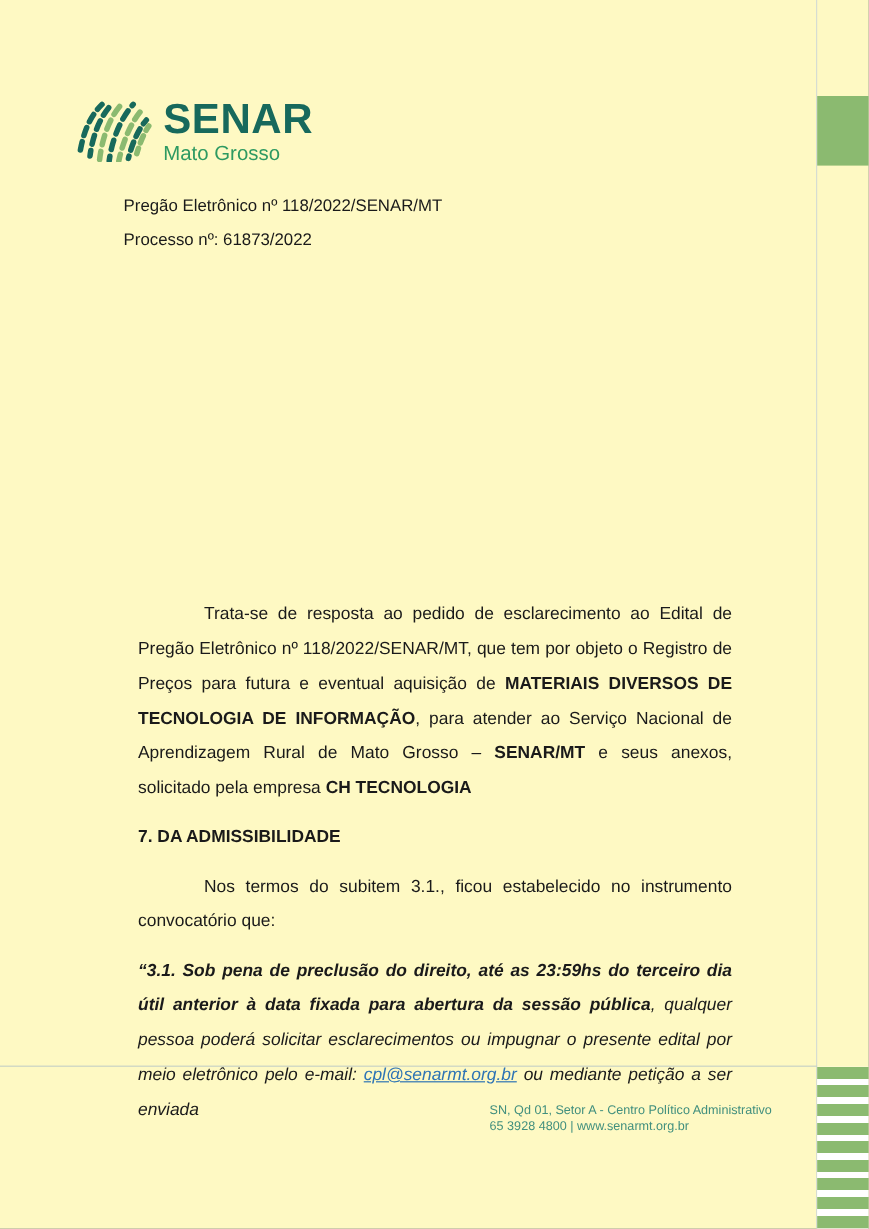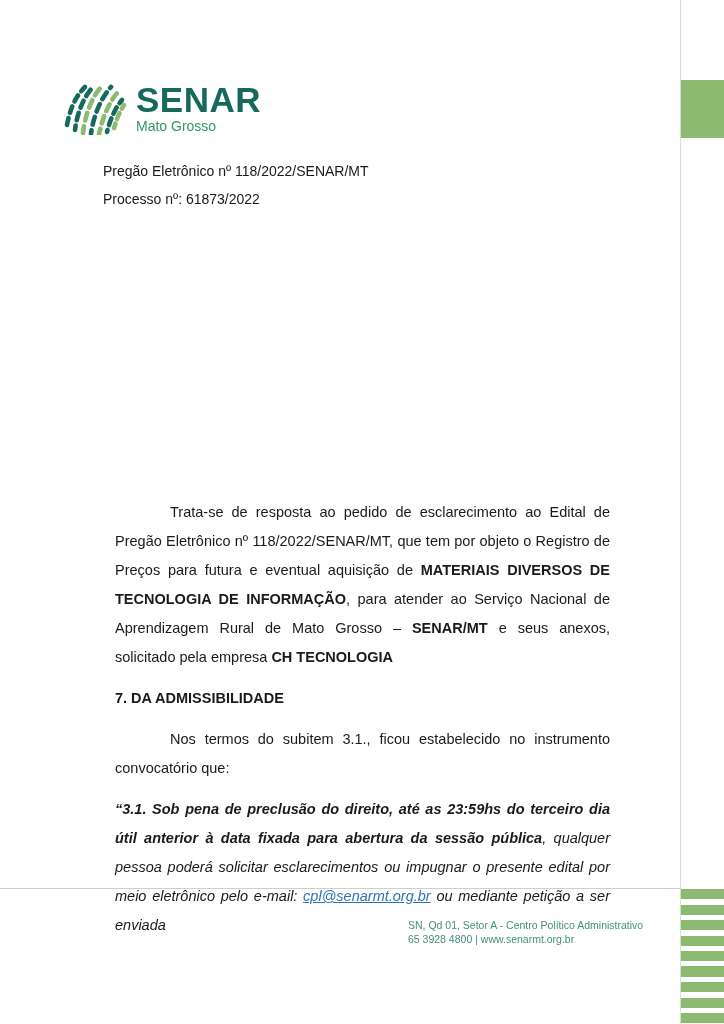--- a/index.html
+++ b/index.html
@@ -1,37 +1,37 @@
 <!DOCTYPE html>
 <html><head>
 <meta charset="utf-8">
 <style>
   html,body{margin:0;padding:0;background:#888;}
   .page{
     position:relative;
     width:724px;height:1024px;
-    background:#ffffff;
+    background:#fef9c3;
     margin:0 auto;
     font-family:"Liberation Sans", sans-serif;
     color:#1a1a1a;
     overflow:hidden;
   }
   
   .vline{position:absolute;left:680px;top:0;width:1px;height:1024px;background:#d6ddd2;}
   .green-block{position:absolute;left:681px;top:80px;width:43px;height:58px;background:#8bba70;}
   .stripes{position:absolute;left:681px;top:889px;width:43px;height:135px;
     background:repeating-linear-gradient(to bottom,#8bba70 0 10px,#ffffff 10px 15.5px);}
   .footer-divider{position:absolute;left:0;top:888px;width:681px;height:1px;background:#c9d3c5;}
 
   
   .logo{position:absolute;left:62px;top:73px;display:flex;align-items:flex-start;}
   .logo-mark{width:66px;height:62px;}
   .logo-text{margin-left:8px;display:flex;flex-direction:column;}
   .logo-name{font-size:35px;font-weight:700;color:#17695c;line-height:1;letter-spacing:0.5px;margin-top:9px;}
-  .logo-region{font-size:14px;color:#2e9a62;line-height:1.1;margin-top:2px;}
+  .logo-region{font-size:17px;color:#2e9a62;line-height:1.1;margin-top:2px;}
 
   
   .doc-header{position:absolute;left:103px;top:158px;width:520px;font-size:14px;line-height:27.5px;}
   .doc-header b{font-weight:700;}
 
   
   .content{position:absolute;left:103px;top:486px;width:519px;font-size:14.5px;line-height:29px;text-align:justify;}
   .content p{margin:12px;}
   .p-indent{text-indent:55px;}
   .content b{font-weight:700;}

